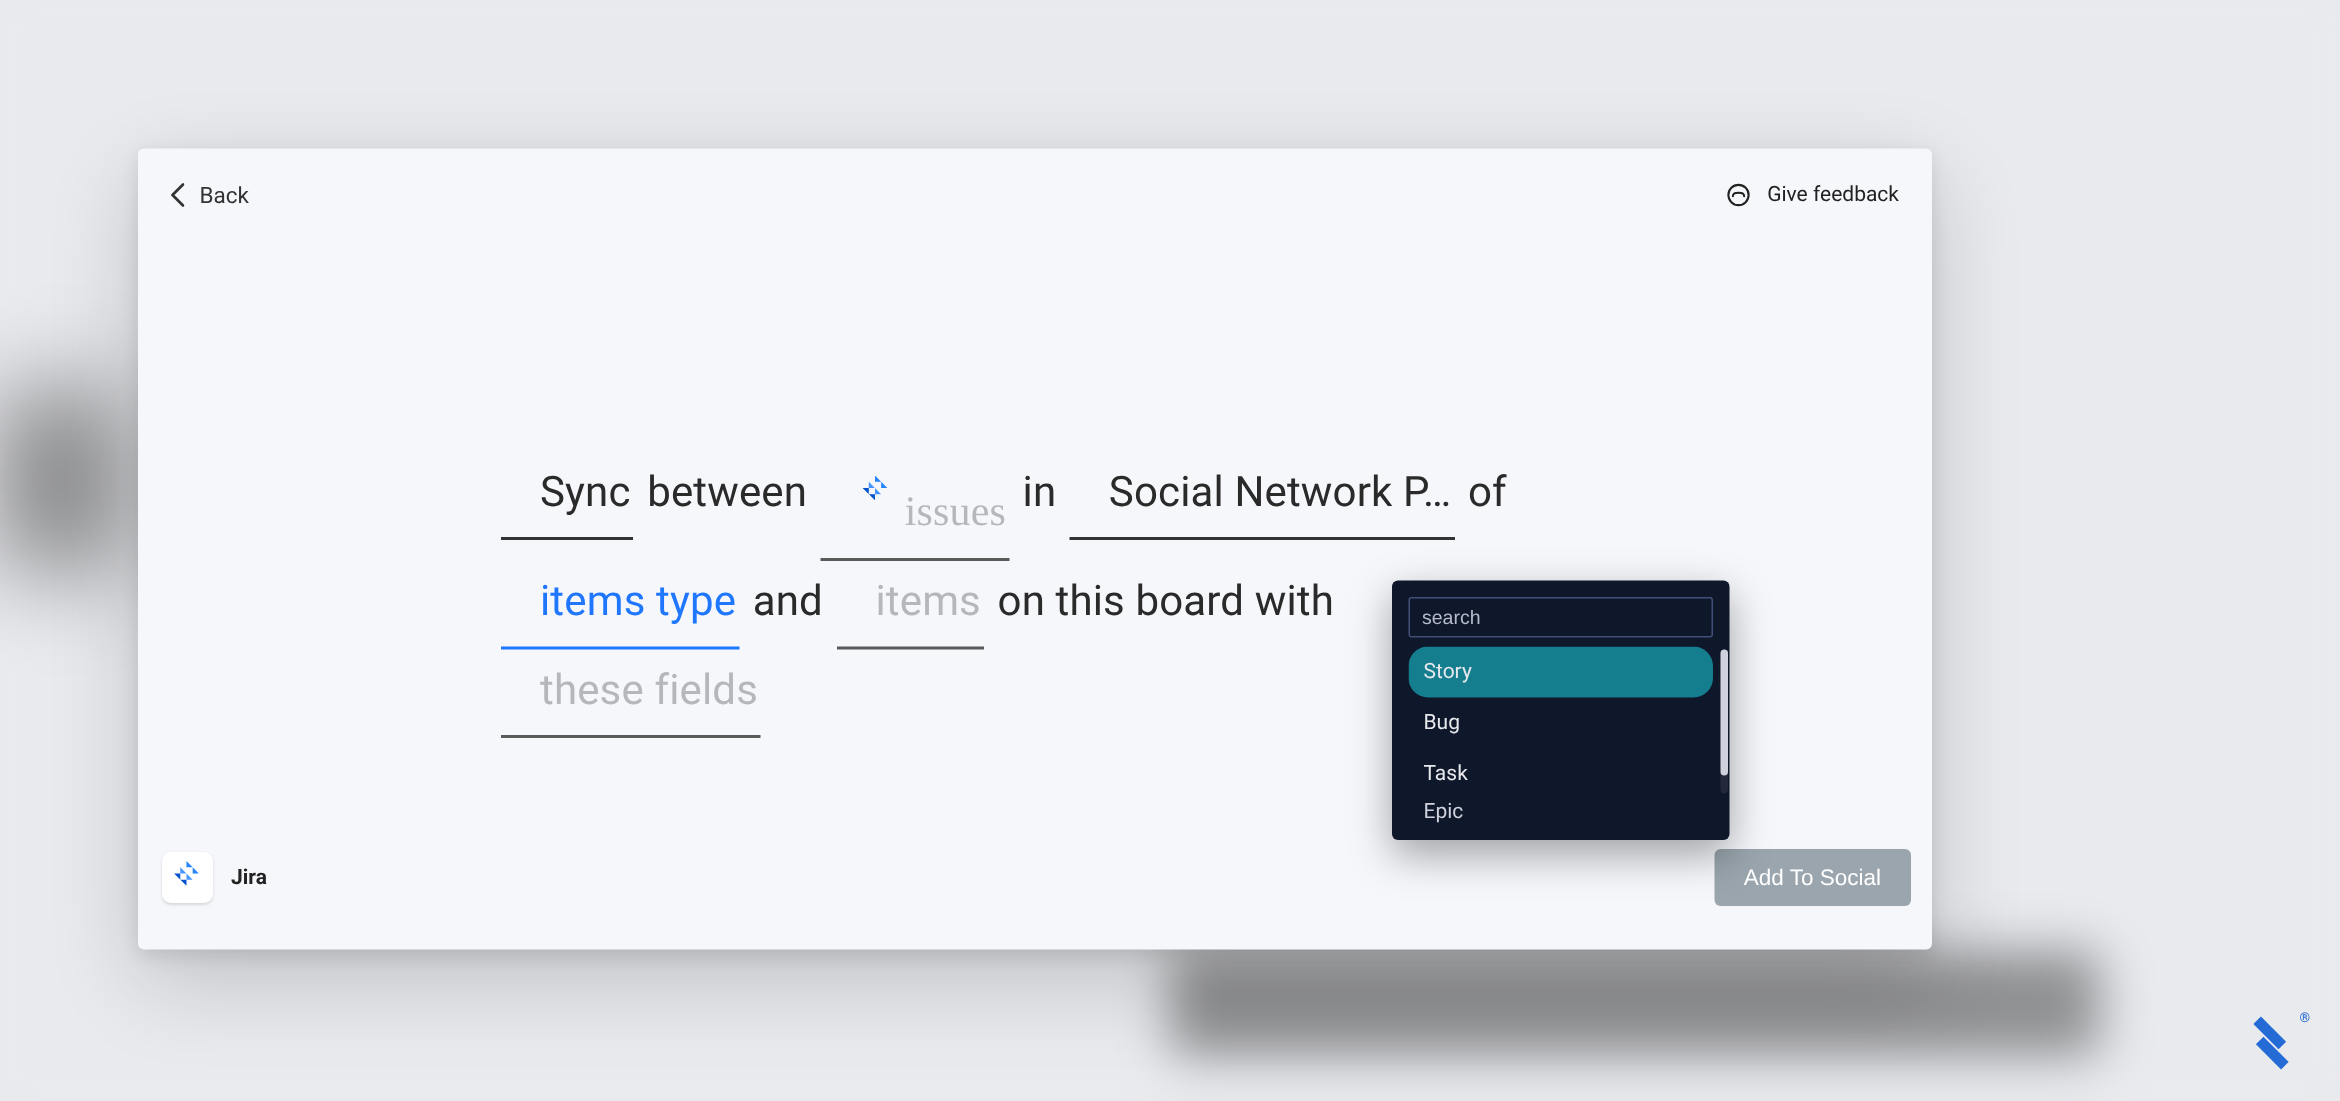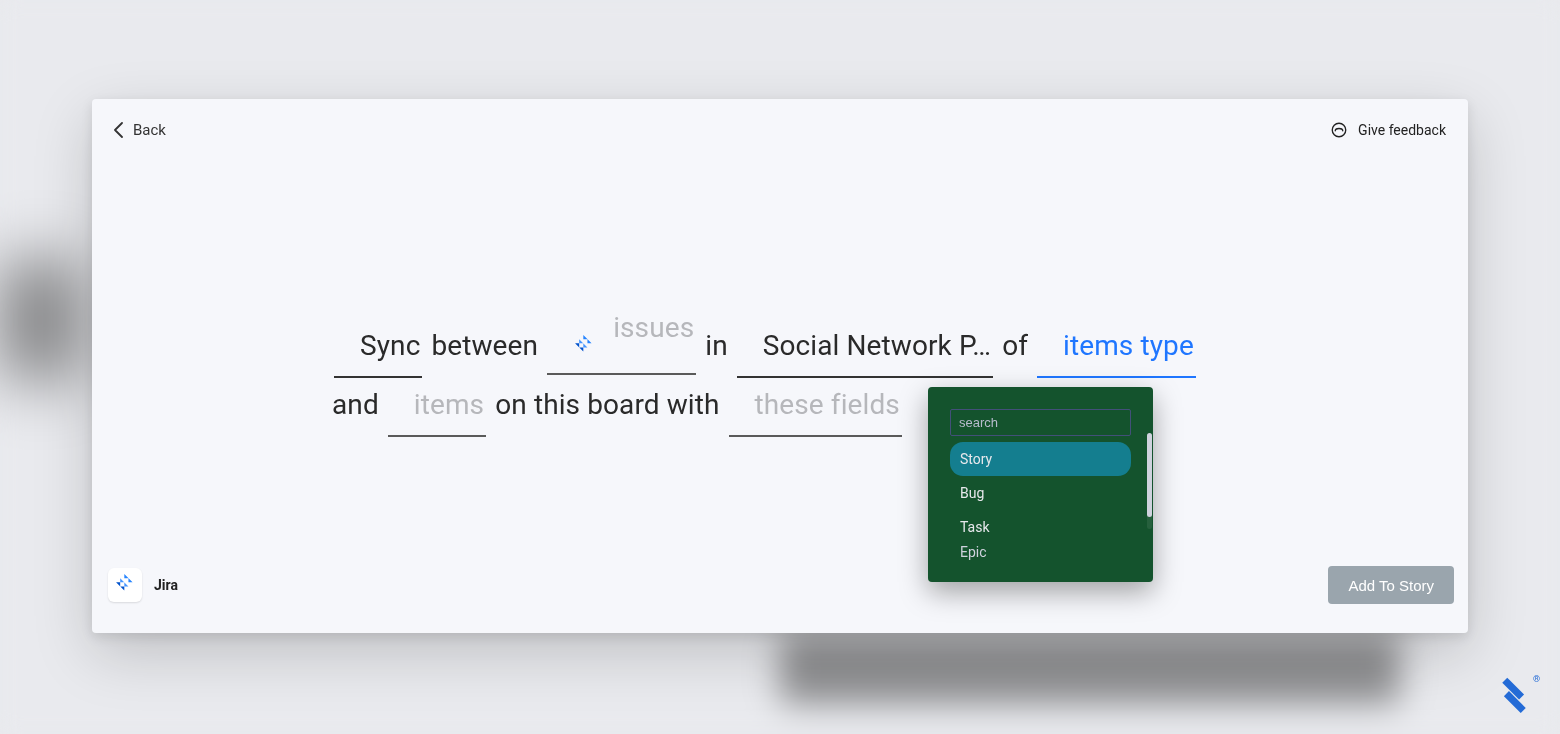--- a/index.html
+++ b/index.html
@@ -27,21 +27,21 @@
     position: absolute;
     right: 160px; bottom: 30px; width: 620px; height: 70px;
     background: #222;
     filter: blur(14px);
     opacity: .45;
     border-radius: 8px;
   }
   .modal {
     position: absolute;
     left: 92px; top: 99px;
-    width: 1376px; height: 534px;
+    width: 1196px; height: 534px;
     background: #f6f7fb;
     border-radius: 4px;
     box-shadow: 0 20px 60px rgba(0,0,0,.18), 0 4px 12px rgba(0,0,0,.10);
     display: flex; flex-direction: column;
   }
   .modal-header {
     height: 62px;
     display: flex; align-items: center; justify-content: space-between;
     padding: 0 22px;
   }
@@ -68,34 +68,34 @@
   .slot {
     display: inline-block;
     border-bottom: 2.5px solid #333;
     margin: 0 2px;
     vertical-align: baseline;
     cursor: pointer;
   }
   .slot.empty { color: #b6b7bb; border-bottom-color: #5a5a5a; }
   .slot.active { color: #1f76ff; border-bottom-color: #1f76ff; }
   .slot .pad { display:inline-block; padding: 0 2px 3px 2px; margin-left: 24px; }
-  .slot.source .pad { display:inline-flex; align-items:flex-end; gap:18px; }
+  .slot.source .pad { display:inline-flex; align-items:flex-start; gap:8px;font-family:Liberation Serif, serif; }
   .jira-mini svg { display:block; }
   .proj {
     display:inline-block; max-width: 230px; overflow:hidden; text-overflow:ellipsis; white-space:nowrap; vertical-align:bottom;
   }
 
   .dropdown {
     position: absolute;
     left: 836px; top: 226px;
     width: 225px;
-    background: #14532d;
+    background: #0f172a;
     border-radius: 4px;
     box-shadow: 0 10px 28px rgba(0,0,0,.35);
-    padding: 22px;
+    padding: 11px;
     color: #e7e8ec;
   }
   .dropdown input {
     width: 100%;
     height: 27px;
     background: transparent;
     border: 1px solid #425079;
     border-radius: 2px;
     color: #e7e8ec;
     padding: 0 8px;
@@ -237,21 +237,21 @@
         <span>
           <svg width="22" height="22" viewBox="0 0 32 32">
               <path d="M15 3 L27 15 L21 15 L21 9 L15 9 Z" fill="#2684ff"></path>
               <path d="M9 9 L21 21 L15 21 L15 15 L9 15 Z" fill="#2684ff" opacity=".85"></path>
               <path d="M3 15 L15 27 L15 21 L9 21 L9 15 Z" fill="#0052cc"></path>
             </svg>
         </span>
       </div>
       <span class="app-name">Jira</span>
     </div>
-    <button class="add-btn"><span>Add To Story</span></button>
+    <button class="add-btn"><span>Add To Social</span></button>
   </div>
 
 </div>
 
 <div class="watermark">
   <span>
     <svg width="34" height="42" viewBox="0 0 40 50">
         <path d="M12 2 L32 22 L26 28 L6 8 Z" fill="#246bd6"></path>
         <path d="M8 24 L28 44 L34 38 L14 18 Z" fill="#246bd6"></path>
       </svg>

